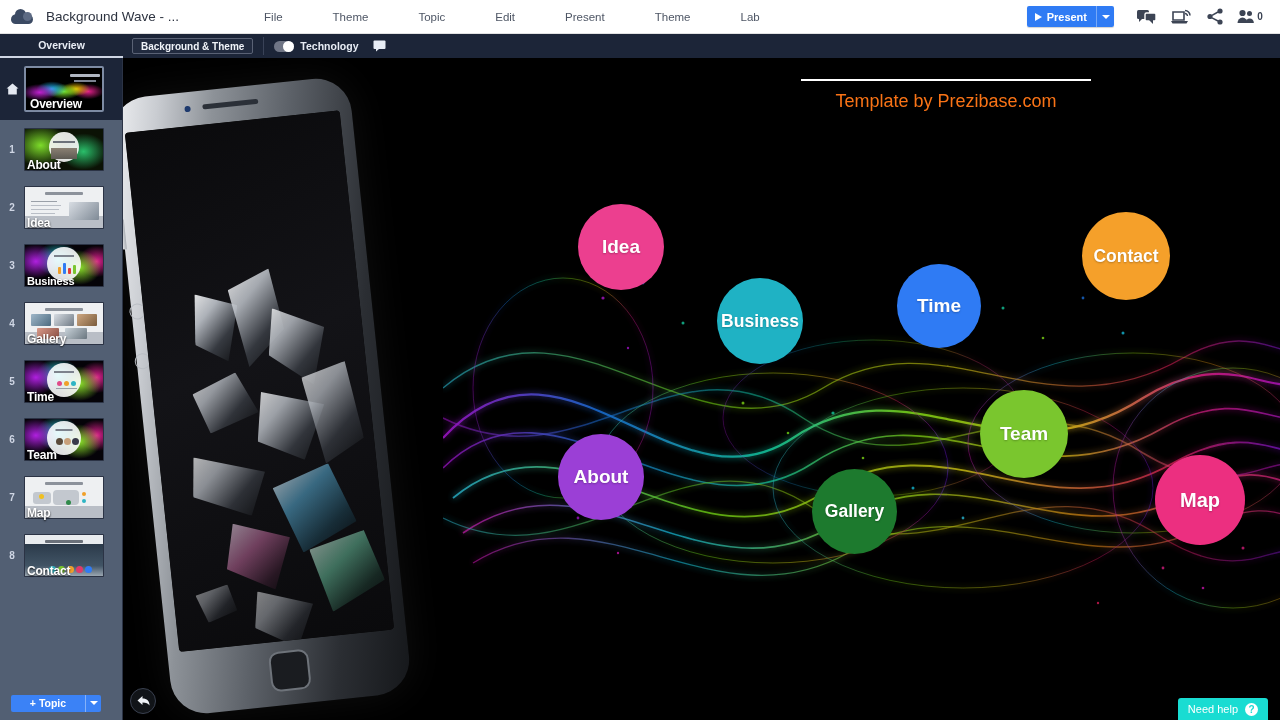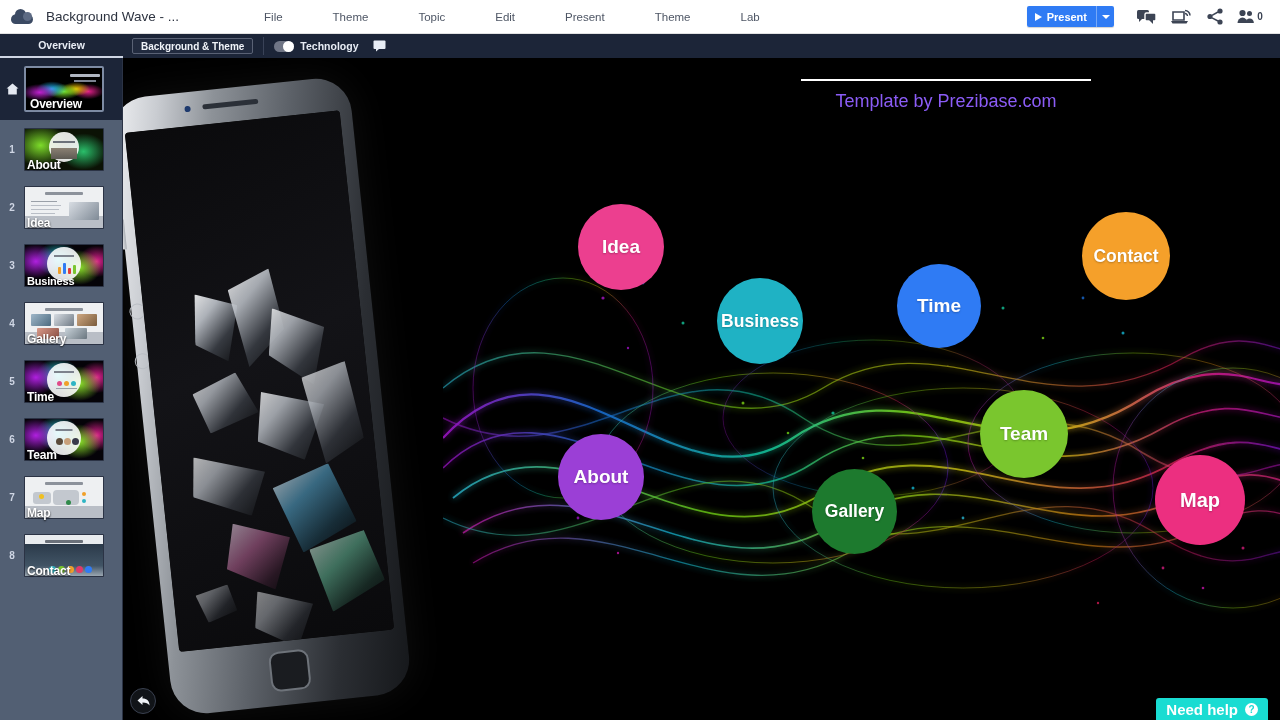--- a/index.html
+++ b/index.html
@@ -274,21 +274,21 @@
     display: flex; align-items: center; justify-content: center; cursor: pointer;
   }
 
   
   #need-help {
     position: absolute; right: 12px; bottom: 0px; height: 22px;
     background: #19dcd2; border-radius: 3px 3px 0 0;
     display: flex; align-items: center; gap: 7px;
     padding: 0 10px; cursor: pointer;
   }
-  #need-help .lbl { font-size: 15px; color: #ffffff; font-weight: bold; }
+  #need-help .lbl { font-size: 11px; color: #ffffff; font-weight: normal; }
   #need-help .qm {
     width: 13px; height: 13px; border-radius: 50%; background: #ffffff;
     color: #19dcd2; font-size: 10px; font-weight: bold;
     display: flex; align-items: center; justify-content: center;
   }
 </style>
 </head>
 <body>
 
 <div id="topbar">
@@ -522,20 +522,28 @@
         <div class="tiny-dot" style="left:24px;bottom:3px;width:7px;height:7px;background:#2fb5c4;"></div>
         <div class="tiny-dot" style="left:33px;bottom:3px;width:7px;height:7px;background:#7ac62e;"></div>
         <div class="tiny-dot" style="left:42px;bottom:3px;width:7px;height:7px;background:#f0a02a;"></div>
         <div class="tiny-dot" style="left:51px;bottom:3px;width:7px;height:7px;background:#e03a6a;"></div>
         <div class="tiny-dot" style="left:60px;bottom:3px;width:7px;height:7px;background:#2f7bf4;"></div>
       </div>
       <div class="thumb-label">Contact</div>
     </div>
   </div>
 
+  <div id="sidebar-bottom">
+    <div id="topic-btn">
+      <span>+ Topic</span>
+    </div>
+    <div id="topic-caret">
+      <span class="dn"></span>
+    </div>
+  </div>
 </div>
 
 <div id="canvas">
 
   <svg id="wave-art" viewBox="0 0 860 470" preserveAspectRatio="none">
     <defs>
       <linearGradient id="g1" x1="0" y1="0" x2="1" y2="0">
         <stop offset="0%" stop-color="#b415e0"></stop>
         <stop offset="18%" stop-color="#1e7bf0"></stop>
         <stop offset="38%" stop-color="#18e0b0"></stop>
@@ -629,21 +637,21 @@
       <div class="shard" style="left:78px;top:470px;width:60px;height:60px;clip-path:polygon(10% 0,100% 30%,68% 100%,0 60%);opacity:.5;"></div>
       <div class="shard" style="left:22px;top:460px;width:40px;height:36px;clip-path:polygon(0 22%,82% 0,100% 74%,26% 100%);opacity:.45;"></div>
     </div>
     <div id="phone-cam"></div>
     <div id="phone-speaker"></div>
     <div id="phone-home"></div>
   </div>
 
   <div style="position:absolute; left:603px; top:25px; width:440px;">
     <div style="width:290px; height:1.5px; background:#ffffff; margin:-4px auto 0;"></div>
-    <div style="font-size:18px; color:#8b5cf6; font-weight:300; text-align:center;
+    <div style="font-size:18px; color:#f97316; font-weight:300; text-align:center;
                 margin-top:10px; white-space:nowrap;">Template by Prezibase.com</div>
   </div>
 
   <div class="node" style="left:455px; top:146px; width:86px; height:86px; background:#ec3f8f; font-size:19px;">
     <span>Idea</span>
   </div>
   <div class="node" style="left:594px; top:220px; width:86px; height:86px; background:#1fb2c4; font-size:17.5px;">
     <span>Business</span>
   </div>
   <div class="node" style="left:774px; top:206px; width:84px; height:84px; background:#2f7bf4; font-size:19px;">

